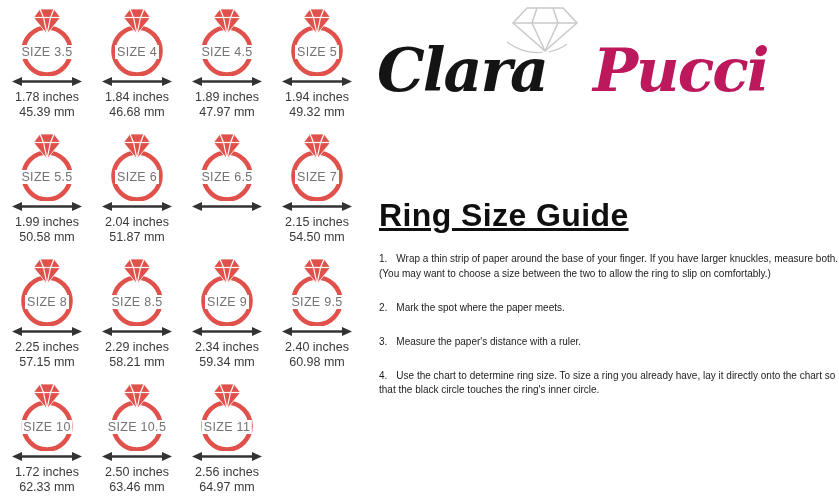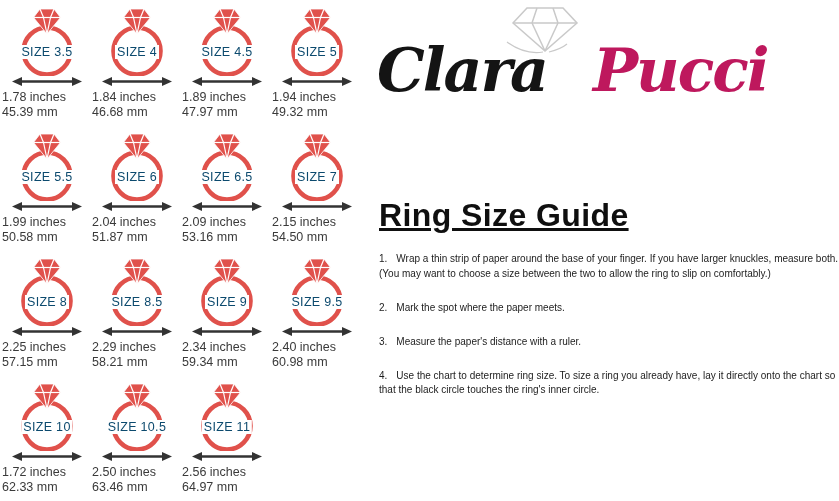--- a/index.html
+++ b/index.html
@@ -6,23 +6,23 @@
   #stage{position:relative;width:839px;height:501px;background:#fff;overflow:hidden;
          font-family:"Liberation Sans",sans-serif;}
 
   
   .chart{position:absolute;left:2px;top:4px;display:grid;
          grid-template-columns:repeat(4,90px);grid-auto-rows:125px;}
   .cell{position:relative;width:90px;height:125px;}
   .ring-svg{position:absolute;left:0;top:2px;width:90px;height:70px;}
   .arrow-svg{position:absolute;left:10px;top:72px;width:70px;height:11px;}
   .size-label{position:absolute;left:50%;top:48px;transform:translate(-50%,-50%);
-      background:#fff;white-space:nowrap;font-size:12.5px;color:#0c4a6e;
+      background:#fff;white-space:nowrap;font-size:12.5px;color:#737373;
       padding:0 2px;letter-spacing:.3px;}
-  .meas{position:absolute;left:0;top:86px;width:100%;text-align:left;
+  .meas{position:absolute;left:0;top:86px;width:100%;text-align:center;
       font-size:12.5px;line-height:1.18;color:#3a3a3a;}
 
   
   .right{position:absolute;left:377px;top:0;width:462px;}
   .logo{position:relative;height:102px;}
   .logo-word{position:absolute;bottom:2px;font:italic 700 60px/1 "DejaVu Serif",serif;
       letter-spacing:-2px;}
   .word-clara{left:0;color:#141414;}
   .word-pucci{left:216px;color:#be185d;}
   .logo-diamond{position:absolute;left:122px;top:4px;width:92px;height:54px;}
@@ -145,24 +145,20 @@
     </div>
 
     <div class="cell">
       <svg class="ring-svg" viewBox="0 0 90 70">
           <use href="#ring-sym"></use>
         </svg>
       <svg class="arrow-svg" viewBox="0 0 70 11">
           <use href="#arrow-sym"></use>
         </svg>
       <div class="size-label">SIZE 6.5</div>
-      <div class="meas">
-        <div>2.09 inches</div>
-        <div>53.16 mm</div>
-      </div>
     </div>
 
     <div class="cell">
       <svg class="ring-svg" viewBox="0 0 90 70">
           <use href="#ring-sym"></use>
         </svg>
       <svg class="arrow-svg" viewBox="0 0 70 11">
           <use href="#arrow-sym"></use>
         </svg>
       <div class="size-label">SIZE 7</div>

